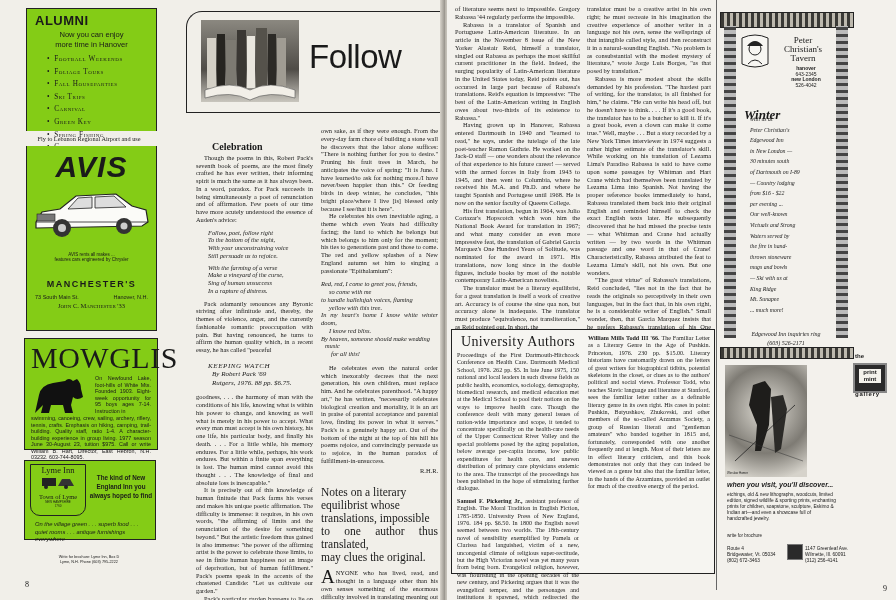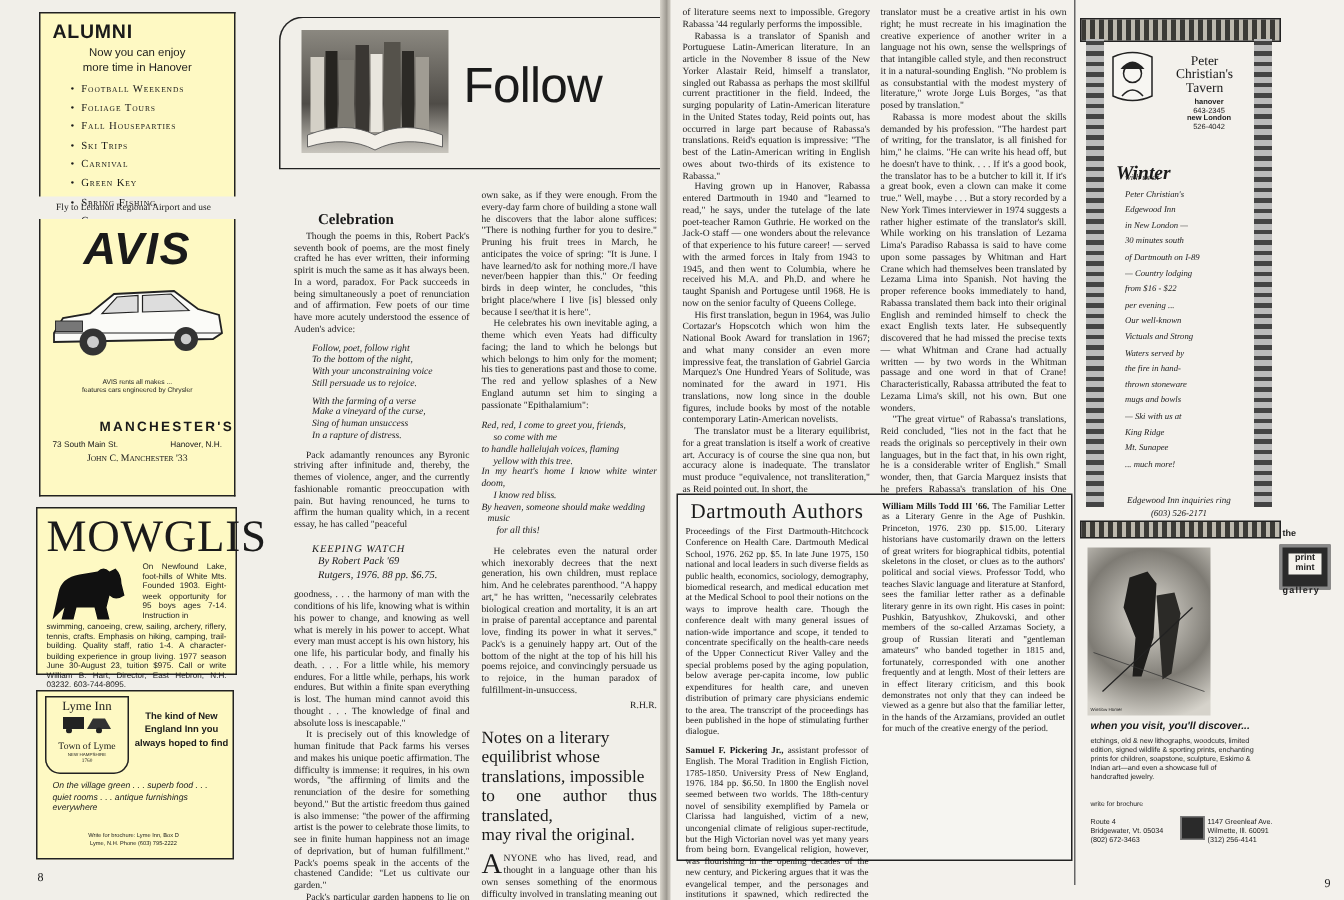--- a/index.html
+++ b/index.html
@@ -2,21 +2,21 @@
 <html><head>
 <meta charset="utf-8">
 <style>
   html,body{margin:0;padding:0;}
   body{width:896px;height:600px;overflow:hidden;background:#d9d6cf;font-family:"Liberation Serif",serif;color:#1a1a1a;position:relative;}
   .page{position:absolute;top:0;height:600px;background:#f1efe9;overflow:hidden;}
   #left{left:0;width:444px;}
   #right{left:447px;width:449px;background:#f3f1ec;}
   .gutter{position:absolute;left:440px;top:0;width:10px;height:600px;background:linear-gradient(to right,#d8d4cb,#9c9890 45%,#b9b5ac 55%,#e6e3dc);}
   .abs{position:absolute;}
-  .box{position:absolute;border:1.5px solid #222;background:#fef9c3;box-sizing:border-box;}
+  .box{position:absolute;border:1.5px solid #222;background:#84cc16;box-sizing:border-box;}
   .sans{font-family:"Liberation Sans",sans-serif;}
   .small{font-size:6.2px;line-height:7.6px;text-align:justify;}
   .col{font-size:6.4px;line-height:7.75px;text-align:justify;}
   .col p{margin:0;text-indent:8px;}
   .col p.noind{text-indent:0;}
   .ital{font-style:italic;}
   .bold{font-weight:bold;}
   
   .alumni-title{font-family:"Liberation Sans",sans-serif;font-weight:bold;font-size:13px;letter-spacing:0.5px;}
   .alumni-sub{font-family:"Liberation Sans",sans-serif;font-size:7.6px;text-align:center;line-height:10px;}
@@ -61,41 +61,41 @@
       <path d="M46 14 L60 13 L60 24 L36 25 Z M63 13 L82 12 L94 23 L63 24 Z" fill="#ddd" stroke="#222" stroke-width="0.8"></path>
       <rect x="5" y="30" width="18" height="7" fill="#777" stroke="#222" stroke-width="0.6"></rect>
       <line x1="4" y1="38" x2="116" y2="38" stroke="#222" stroke-width="0.8"></line>
       <circle cx="30" cy="44" r="9" fill="#333"></circle>
         <circle cx="30" cy="44" r="4" fill="#ccc"></circle>
       <circle cx="92" cy="42" r="8" fill="#333"></circle>
         <circle cx="92" cy="42" r="3.5" fill="#ccc"></circle>
     </svg>
     <div class="sans" style="font-size:4.5px;text-align:center;margin-top:6px;">AVIS rents all makes ...</div>
     <div class="sans" style="font-size:4.5px;text-align:center;">features cars engineered by Chrysler</div>
-    <div class="sans bold" style="font-size:9px;text-align:right;margin-top:17px;letter-spacing:1.5px;">MANCHESTER'S</div>
+    <div class="sans bold" style="font-size:9px;text-align:center;margin-top:17px;letter-spacing:1.5px;">MANCHESTER'S</div>
     <div style="display:flex;justify-content:space-between;padding:0 8px;margin-top:5px;">
       <span class="sans" style="font-size:5.5px;">73 South Main St.</span>
       <span class="sans" style="font-size:5.5px;">Hanover, N.H.</span>
     </div>
     <div style="font-size:6.5px;text-align:center;font-variant:small-caps;margin-top:2px;">John C. Manchester '33</div>
   </div>
 
   <div class="box" style="left:24px;top:338px;width:134px;height:112px;padding:2px 6px;">
     <div class="mowglis-title">MOWGLIS</div>
     <div style="display:flex;">
       <svg width="60" height="40" viewBox="0 0 60 40">
         <path d="M4 38 L8 20 Q10 10 22 8 L34 6 Q38 2 42 6 L46 4 Q50 8 50 14 L52 22 Q46 26 42 22 L40 30 L42 38 L34 38 L32 30 L20 30 L18 38 L10 38 L12 30 Z" fill="#111"></path>
       </svg>
       <div class="sans small" style="font-size:5.4px;line-height:6.5px;flex:1;margin-left:4px;">On Newfound Lake, foot-hills of White Mts. Founded 1903. Eight-week opportunity for 95 boys ages 7-14. Instruction in</div>
     </div>
     <div class="sans small" style="font-size:5.4px;line-height:6.5px;">swimming, canoeing, crew, sailing, archery, riflery, tennis, crafts. Emphasis on hiking, camping, trail-building. Quality staff, ratio 1-4. A character-building experience in group living. 1977 season June 30-August 23, tuition $975. Call or write William B. Hart, Director, East Hebron, N.H. 03232. 603-744-8095.</div>
     <div class="school" style="margin-top:3px;">SCHOOL-OF-THE-OPEN</div>
   </div>
 
-  <div class="box" style="left:24px;top:460px;width:132px;height:113px;padding:4px;">
+  <div class="box" style="left:24px;top:460px;width:132px;height:80px;padding:4px;">
     <div style="position:absolute;left:5px;top:3px;width:54px;height:50px;border:1.2px solid #222;border-radius:0 0 10px 10px;text-align:center;">
       <div style="font-family:'Liberation Serif',serif;font-size:8.5px;">Lyme Inn</div>
       <svg width="36" height="14" viewBox="0 0 36 14">
           <rect x="2" y="3" width="14" height="8" fill="#222"></rect>
           <path d="M18 11 L22 4 L30 4 L34 11 Z" fill="#333"></path>
           <circle cx="6" cy="12" r="2" fill="#222"></circle>
           <circle cx="26" cy="12" r="2" fill="#222"></circle>
         </svg>
       <div style="font-family:'Liberation Serif',serif;font-size:6.5px;">Town of Lyme</div>
       <div class="sans" style="font-size:3px;">NEW HAMPSHIRE</div>
@@ -165,21 +165,21 @@
       <div style="margin-left:4px;">music</div>
       <div style="margin-left:10px;">for all this!</div>
     </div>
     <p>He celebrates even the natural order which inexorably decrees that the next generation, his own children, must replace him. And he celebrates parenthood. "A happy art," he has written, "necessarily celebrates biological creation and mortality, it is an art in praise of parental acceptance and parental love, finding its power in what it serves." Pack's is a genuinely happy art. Out of the bottom of the night at the top of his hill his poems rejoice, and convincingly persuade us to rejoice, in the human paradox of fulfillment-in-unsuccess.</p>
     <div style="text-align:right;margin-top:2px;">R.H.R.</div>
     <div class="notes-head" style="margin-top:12px;">
       <div>Notes on a literary</div>
       <div>equilibrist whose</div>
       <div>translations, impossible</div>
       <div>to one author thus translated,</div>
-      <div>may rival the original.</div>
+      <div>may clues the original.</div>
     </div>
     <div style="margin-top:5px;">
       <span style="float:left;font-size:19px;line-height:15px;margin-right:1px;">A</span><span>NYONE who has lived, read, and thought in a language other than his own senses something of the enormous difficulty involved in translating meaning out of one language into another. U. N. interpreters, tour guides, emigrés, Jet Setters, spies, international lawyers, and entrepreneurs: all habitually think and function in one or more "learned" languages; all are, in a sense, translators. But if the translation of the meaning of straight-forward expository prose is fraught with pitfalls ("Miss La Dolce, please take a letter to our Iranian representative . . ."), the translation of the language which bears the experience of a work</span>
     </div>
   </div>
 </div>
 
 <div class="gutter"></div>
 
 <div id="right" class="page">
@@ -192,21 +192,21 @@
     <p>The translator must be a literary equilibrist, for a great translation is itself a work of creative art. Accuracy is of course the sine qua non, but accuracy alone is inadequate. The translator must produce "equivalence, not transliteration," as Reid pointed out. In short, the</p>
   </div>
 
   <div class="col" style="position:absolute;left:140px;top:5px;width:124px;">
     <p class="noind">translator must be a creative artist in his own right; he must recreate in his imagination the creative experience of another writer in a language not his own, sense the wellsprings of that intangible called style, and then reconstruct it in a natural-sounding English. "No problem is as consubstantial with the modest mystery of literature," wrote Jorge Luis Borges, "as that posed by translation."</p>
     <p>Rabassa is more modest about the skills demanded by his profession. "The hardest part of writing, for the translator, is all finished for him," he claims. "He can write his head off, but he doesn't have to think. . . . If it's a good book, the translator has to be a butcher to kill it. If it's a great book, even a clown can make it come true." Well, maybe . . . But a story recorded by a New York Times interviewer in 1974 suggests a rather higher estimate of the translator's skill. While working on his translation of Lezama Lima's Paradiso Rabassa is said to have come upon some passages by Whitman and Hart Crane which had themselves been translated by Lezama Lima into Spanish. Not having the proper reference books immediately to hand, Rabassa translated them back into their original English and reminded himself to check the exact English texts later. He subsequently discovered that he had missed the precise texts — what Whitman and Crane had actually written — by two words in the Whitman passage and one word in that of Crane! Characteristically, Rabassa attributed the feat to Lezama Lima's skill, not his own. But one wonders.</p>
     <p>"The great virtue" of Rabassa's translations, Reid concluded, "lies not in the fact that he reads the originals so perceptively in their own languages, but in the fact that, in his own right, he is a considerable writer of English." Small wonder, then, that Garcia Marquez insists that he prefers Rabassa's translation of his One Hundred Years of Solitude to his own original.</p>
   </div>
 
   <div class="box" style="left:4px;top:329px;width:264px;height:245px;background:#f6f5f1;">
-    <div class="da-title" style="position:absolute;left:4px;top:4px;width:124px;">Dartmouth Authors</div>
+    <div class="da-title" style="position:absolute;left:4px;top:4px;width:124px;">University Authors</div>
     <div class="col" style="position:absolute;left:5px;top:22px;width:122px;font-size:6.1px;line-height:7.4px;">
       <p class="noind">Proceedings of the First Dartmouth-Hitchcock Conference on Health Care. Dartmouth Medical School, 1976. 262 pp. $5. In late June 1975, 150 national and local leaders in such diverse fields as public health, economics, sociology, demography, biomedical research, and medical education met at the Medical School to pool their notions on the ways to improve health care. Though the conference dealt with many general issues of nation-wide importance and scope, it tended to concentrate specifically on the health-care needs of the Upper Connecticut River Valley and the special problems posed by the aging population, below average per-capita income, low public expenditures for health care, and uneven distribution of primary care physicians endemic to the area. The transcript of the proceedings has been published in the hope of stimulating further dialogue.</p>
       <p class="noind" style="margin-top:5px;"><b>Samuel F. Pickering Jr.,</b> <span>assistant professor of English. The Moral Tradition in English Fiction, 1785-1850. University Press of New England, 1976. 184 pp. $6.50. In 1800 the English novel seemed between two worlds. The 18th-century novel of sensibility exemplified by Pamela or Clarissa had languished, victim of a new, uncongenial climate of religious super-rectitude, but the High Victorian novel was yet many years from being born. Evangelical religion, however, was flourishing in the opening decades of the new century, and Pickering argues that it was the evangelical temper, and the personages and institutions it spawned, which redirected the moral tradition of British fiction and transmuted the novel of sensibility into the Victorian novel. It prepared the way for Scott, whose moral-laden Waverley gave the novel back its respectability among the respectable, and Dickens, whose Old Curiosity Shop and Barnaby Rudge established much of the moral tone of the Victorian novel until well into the nineties. "It may be," Pickering concludes, "that the greatness of the nineteenth-century novel depends upon the moral tradition of British fiction." Perhaps so, perhaps not; but this small book is as delightful a piece of literary history as one could wish, as wittily and as well written as it is cogently argued.</span></p>
     </div>
     <div class="col" style="position:absolute;left:136px;top:5px;width:122px;font-size:6.1px;line-height:7.4px;">
       <p class="noind"><b>William Mills Todd III '66.</b> <span>The Familiar Letter as a Literary Genre in the Age of Pushkin. Princeton, 1976. 230 pp. $15.00. Literary historians have customarily drawn on the letters of great writers for biographical tidbits, potential skeletons in the closet, or clues as to the authors' political and social views. Professor Todd, who teaches Slavic language and literature at Stanford, sees the familiar letter rather as a definable literary genre in its own right. His cases in point: Pushkin, Batyushkov, Zhukovski, and other members of the so-called Arzamas Society, a group of Russian literati and "gentleman amateurs" who banded together in 1815 and, fortunately, corresponded with one another frequently and at length. Most of their letters are in effect literary criticism, and this book demonstrates not only that they can indeed be viewed as a genre but also that the familiar letter, in the hands of the Arzamians, provided an outlet for much of the creative energy of the period.</span></p>
     </div>
   </div>
 
   <div class="abs" style="left:269px;top:0;width:1px;height:590px;background:#666;"></div>

